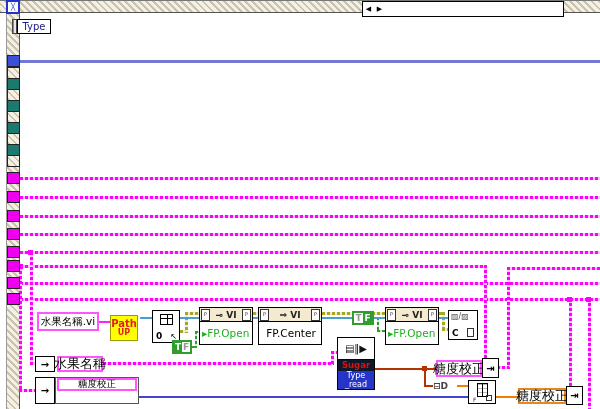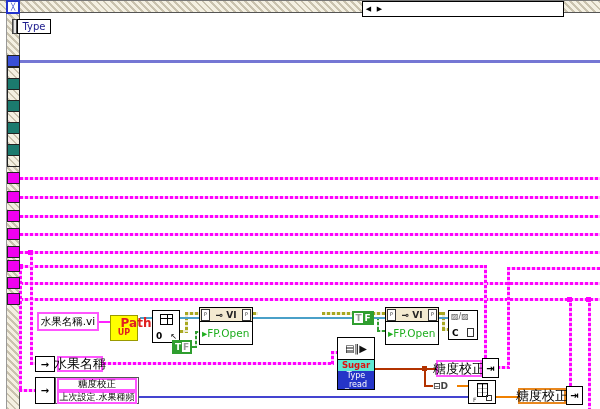--- a/index.html
+++ b/index.html
@@ -141,21 +141,21 @@
   <div class="abs tun" style="left:7px;top:210px;background:#f000f0;z-index:6;"></div>
   <div class="abs tun" style="left:7px;top:228px;background:#f000f0;z-index:6;"></div>
   <div class="abs tun" style="left:7px;top:246px;background:#f000f0;z-index:6;"></div>
   <div class="abs tun" style="left:7px;top:260px;background:#f000f0;z-index:6;"></div>
   <div class="abs tun" style="left:7px;top:277px;background:#f000f0;z-index:6;"></div>
   <div class="abs tun" style="left:7px;top:293px;background:#f000f0;z-index:6;"></div>
 
   <div class="abs pinkbox" style="left:37px;top:312px;width:62px;height:19px;font-size:10.5px;z-index:3;">水果名稱.vi</div>
 
   <div class="abs" style="left:110px;top:315px;width:28px;height:26px;background:#ffff00;border:1px solid #9a9a00;box-sizing:border-box;display:flex;flex-direction:column;align-items:center;justify-content:center;z-index:3;">
-    <span style="color:#e02020;font-size:12px;font-weight:bold;line-height:9px;padding-left:24px;">Path</span>
+    <span style="color:#e02020;font-size:10px;font-weight:bold;line-height:9px;">Path</span>
     <span style="color:#e02020;font-size:8px;font-weight:bold;line-height:9px;">UP</span>
   </div>
 
   <div class="abs node" style="left:152px;top:310px;width:28px;height:33px;">
     <div style="position:absolute;left:7px;top:3px;width:13px;height:11px;border:1px solid #000;background:linear-gradient(#fff,#fff);box-sizing:border-box;">
       <div style="position:absolute;left:0;top:3px;width:100%;height:1px;background:#000;"></div>
       <div style="position:absolute;left:6px;top:0;width:1px;height:100%;background:#000;"></div>
     </div>
     <span style="position:absolute;left:3px;bottom:1px;font-size:9px;font-weight:bold;">0</span>
     <span style="position:absolute;right:2px;bottom:1px;font-size:8px;">↖</span>
@@ -163,20 +163,28 @@
 
   <div class="abs node pnode" style="left:199px;top:307px;">
     <div class="phead">
       <span class="docico">P</span>
       <span class="mid">⊸ VI</span>
       <span class="docico">P</span>
     </div>
     <div class="prow green-text">▸FP.Open</div>
   </div>
 
+  <div class="abs node" style="left:258px;top:307px;width:64px;height:38px;">
+    <div class="phead">
+      <span class="docico">P</span>
+      <span class="mid">⇒ VI</span>
+      <span class="docico">P</span>
+    </div>
+    <div class="prow" style="justify-content:center;">FP.Center</div>
+  </div>
 
   <div class="abs node pnode" style="left:385px;top:307px;">
     <div class="phead">
       <span class="docico">P</span>
       <span class="mid">⊸ VI</span>
       <span class="docico">P</span>
     </div>
     <div class="prow green-text">▸FP.Open</div>
   </div>
 
@@ -191,21 +199,21 @@
   </div>
 
   <div class="abs node" style="left:448px;top:310px;width:30px;height:30px;">
     <div style="position:absolute;left:2px;top:1px;font-size:8px;color:#555;">▨/▨</div>
     <span style="position:absolute;left:3px;bottom:1px;font-size:9px;font-weight:bold;">C</span>
     <div style="position:absolute;right:3px;bottom:2px;width:7px;height:9px;border:1px solid #333;background:#fff;box-sizing:border-box;"></div>
   </div>
 
   <div class="abs node" style="left:337px;top:337px;width:38px;height:53px;display:flex;flex-direction:column;">
     <div style="height:22px;display:flex;align-items:center;justify-content:center;font-size:10px;color:#111;border-bottom:1px solid #000;">▤‖▶</div>
-    <div style="height:12px;background:#5eead4;color:#e01010;font-size:8.5px;font-weight:bold;display:flex;align-items:center;justify-content:center;">Sugar</div>
+    <div style="height:12px;background:#0f172a;color:#e01010;font-size:8.5px;font-weight:bold;display:flex;align-items:center;justify-content:center;">Sugar</div>
     <div style="flex:1;background:#2535c8;color:#fff;font-size:8px;display:flex;flex-direction:column;align-items:center;justify-content:center;line-height:9px;">
       <span>Type</span>
       <span>_read</span>
     </div>
   </div>
 
   <div class="abs" style="left:433px;top:380px;width:24px;height:12px;font-size:9px;font-weight:bold;color:#444;display:flex;align-items:center;z-index:3;">⊟D</div>
 
   <div class="abs node" style="left:468px;top:380px;width:28px;height:24px;">
     <div style="position:absolute;left:8px;top:2px;width:11px;height:14px;border:1px solid #000;box-sizing:border-box;background:repeating-linear-gradient(0deg,#fff 0 3px,#bbb 3px 4px);">
@@ -214,21 +222,20 @@
     <span style="position:absolute;left:4px;bottom:0;font-size:6px;color:#333;">F</span>
     <div style="position:absolute;right:3px;bottom:2px;width:4px;height:4px;border:1px solid #333;"></div>
   </div>
 
   <div class="abs arrbox" style="left:35px;top:356px;width:20px;height:16px;font-size:10px;">→</div>
   <div class="abs pinkbox cjk" style="left:57px;top:356px;width:46px;height:16px;">水果名稱</div>
 
   <div class="abs arrbox" style="left:35px;top:377px;width:20px;height:27px;font-size:10px;">→</div>
   <div class="abs" style="left:55px;top:377px;width:84px;height:27px;border:1px solid #555;background:#fff;box-sizing:border-box;z-index:3;">
     <div class="pinkbox cjk" style="position:absolute;left:1px;top:0px;width:80px;height:13px;font-size:9.5px;">糖度校正</div>
-    <div class="pinkbox cjk" style="position:absolute;left:1px;top:13px;width:80px;height:13px;font-size:9px;">上次設定.水果種頻</div>
   </div>
 
   <div class="abs pinkbox cjk" style="left:436px;top:360px;width:46px;height:17px;">糖度校正</div>
   <div class="abs arrbox" style="left:482px;top:358px;width:17px;height:20px;font-size:10px;">⇥</div>
 
   <div class="abs orngbox cjk" style="left:518px;top:388px;width:48px;height:16px;">糖度校正</div>
   <div class="abs arrbox" style="left:566px;top:386px;width:17px;height:19px;font-size:10px;">⇥</div>
 
 </div>
 

